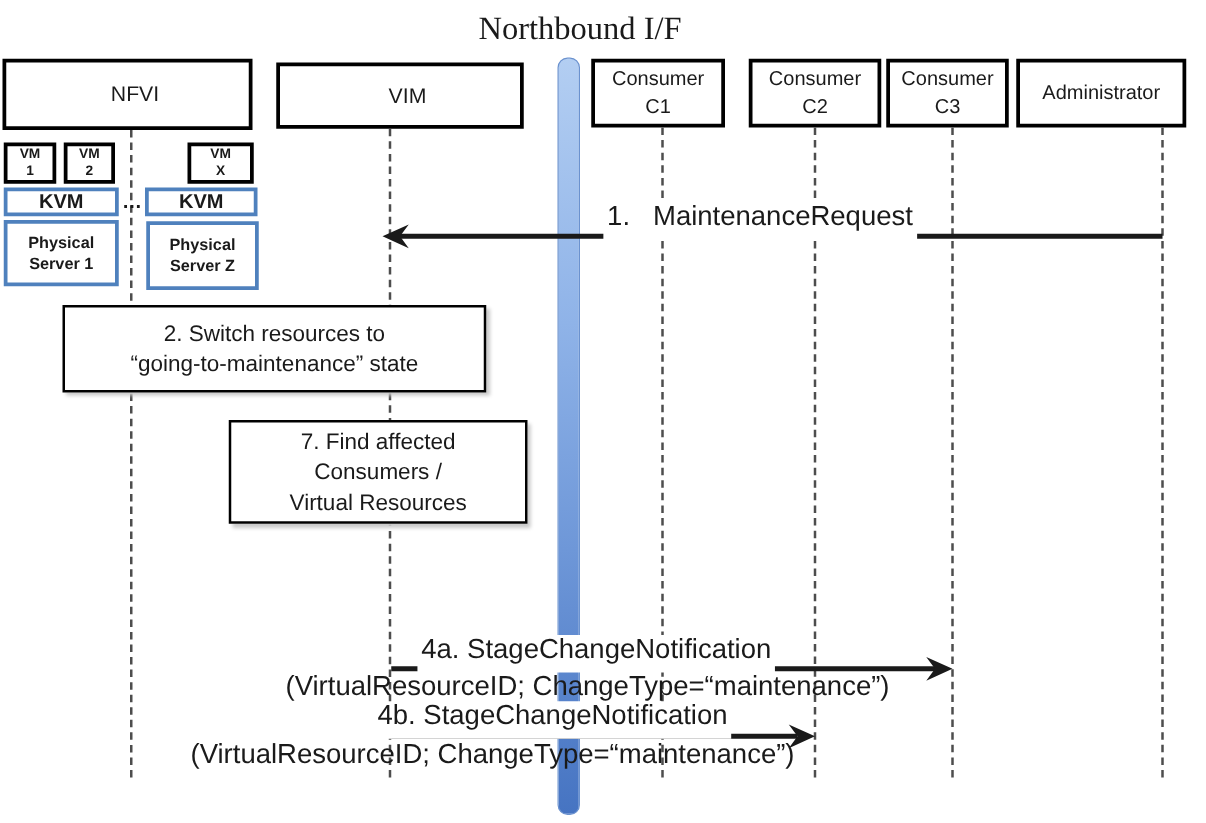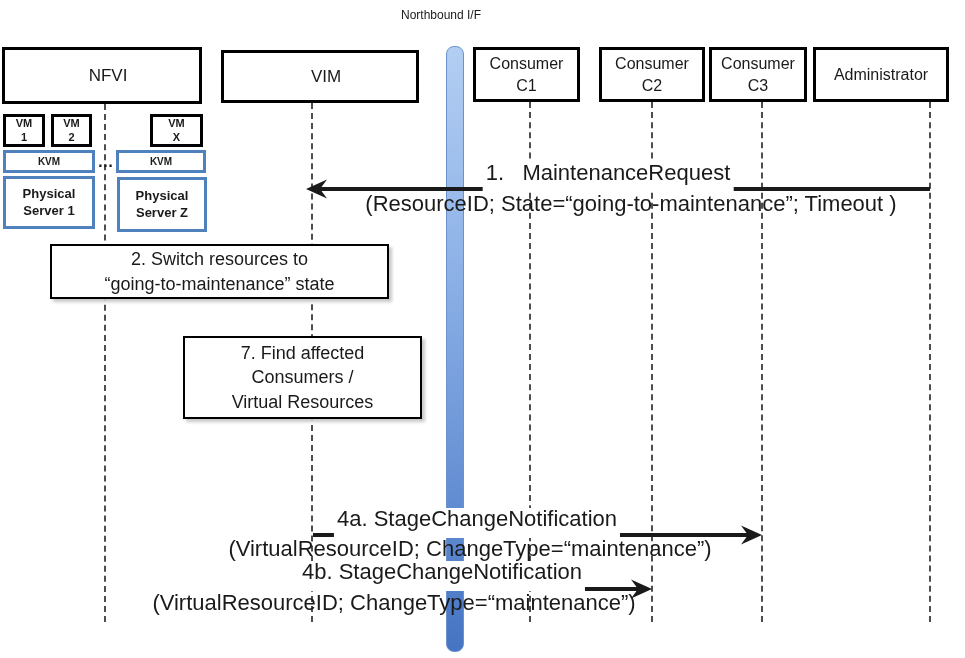--- a/index.html
+++ b/index.html
@@ -1,22 +1,22 @@
 <!DOCTYPE html>
 <html><head>
 <meta charset="utf-8">
 <style>
   html,body{margin:0;padding:0;background:#fff;}
   .canvas{
     position:relative;width:965px;height:658px;background:#fff;overflow:hidden;
     font-family:"Liberation Sans",sans-serif;color:#1a1a1a;
   }
   .title{
-    position:absolute;top:8px;left:441px;transform:translateX(-50%);
-    font-size:12px;white-space:nowrap;
+    position:absolute;top:8px;left:464px;transform:translateX(-50%);
+    font-size:26px;white-space:nowrap;font-family:Liberation Serif, serif;
   }
   .lifeline{
     position:absolute;width:0;border-left:2px dashed #4d4d4d;z-index:1;
   }
   .nb-bar{
     position:absolute;left:446px;top:46px;width:16px;height:604px;
     border-radius:8px;border:1px solid #6B92CF;z-index:2;
     background:linear-gradient(to bottom,#B3CEF2 0%,#8FB3E8 35%,#6E97D8 65%,#4674C2 100%);
   }
   .arrow-layer{position:absolute;left:0;top:0;z-index:3;}
@@ -31,21 +31,21 @@
     text-align:center;box-sizing:border-box;z-index:5;
   }
   .actor{font-size:17px;padding-left:12px;}
   .actor2{font-size:16px;line-height:1.35;}
   .step{
     border-width:2px;font-size:18px;line-height:1.35;z-index:5;
     box-shadow:3px 3px 3px #c9c9c9;
   }
   .blue{border:3px solid #4F81BD;z-index:6;}
   .vm{border:3px solid #000;font-size:11px;font-weight:bold;line-height:1.25;z-index:6;}
-  .kvm{font-size:10px;font-weight:bold;}
+  .kvm{font-size:16px;font-weight:bold;}
   .ps{font-size:13px;font-weight:bold;line-height:1.3;align-items:center;}
   .dots{
     position:absolute;left:96px;top:153px;width:20px;text-align:center;
     font-size:16px;font-weight:bold;z-index:7;letter-spacing:1px;
   }
 </style>
 </head>
 <body>
 
 <div class="canvas">
@@ -64,29 +64,28 @@
   <svg class="arrow-layer" width="965" height="658">
     <line x1="318" y1="189" x2="930" y2="189" stroke="#1a1a1a" stroke-width="4"></line>
     <polygon points="306,189 327,179.5 320,189 327,198.5" fill="#1a1a1a"></polygon>
     <line x1="313" y1="535" x2="748" y2="535" stroke="#1a1a1a" stroke-width="4"></line>
     <polygon points="762,535 741,525.5 748,535 741,544.5" fill="#1a1a1a"></polygon>
     <line x1="313" y1="589" x2="638" y2="589" stroke="#1a1a1a" stroke-width="4"></line>
     <polygon points="652,589 631,579.5 638,589 631,598.5" fill="#1a1a1a"></polygon>
   </svg>
 
   <div class="msg head" style="left:608px;top:162px">1. &nbsp; MaintenanceRequest</div>
-  <div class="msg" style="left:631px;top:193px">(ResourceID; State=“going-to-maintenance”; Timeout )</div>
 
   <div class="msg head" style="left:477px;top:508px">4a. StageChangeNotification</div>
   <div class="msg" style="left:470px;top:538px">(VirtualResourceID; ChangeType=“maintenance”)</div>
 
   <div class="msg head" style="left:442px;top:561px">4b. StageChangeNotification</div>
   <div class="msg" style="left:394px;top:592px">(VirtualResourceID; ChangeType=“maintenance”)</div>
 
-  <div class="abox step" style="left:50px;top:244px;width:339px;height:55px">
+  <div class="abox step" style="left:50px;top:244px;width:339px;height:70px">
     <div>2. Switch resources to</div>
     <div>“going-to-maintenance” state</div>
   </div>
   <div class="abox step" style="left:183px;top:336px;width:239px;height:83px">
     <div>7. Find affected</div>
     <div>Consumers /</div>
     <div>Virtual Resources</div>
   </div>
 
   <div class="abox actor" style="left:2px;top:47px;width:200px;height:57px">

